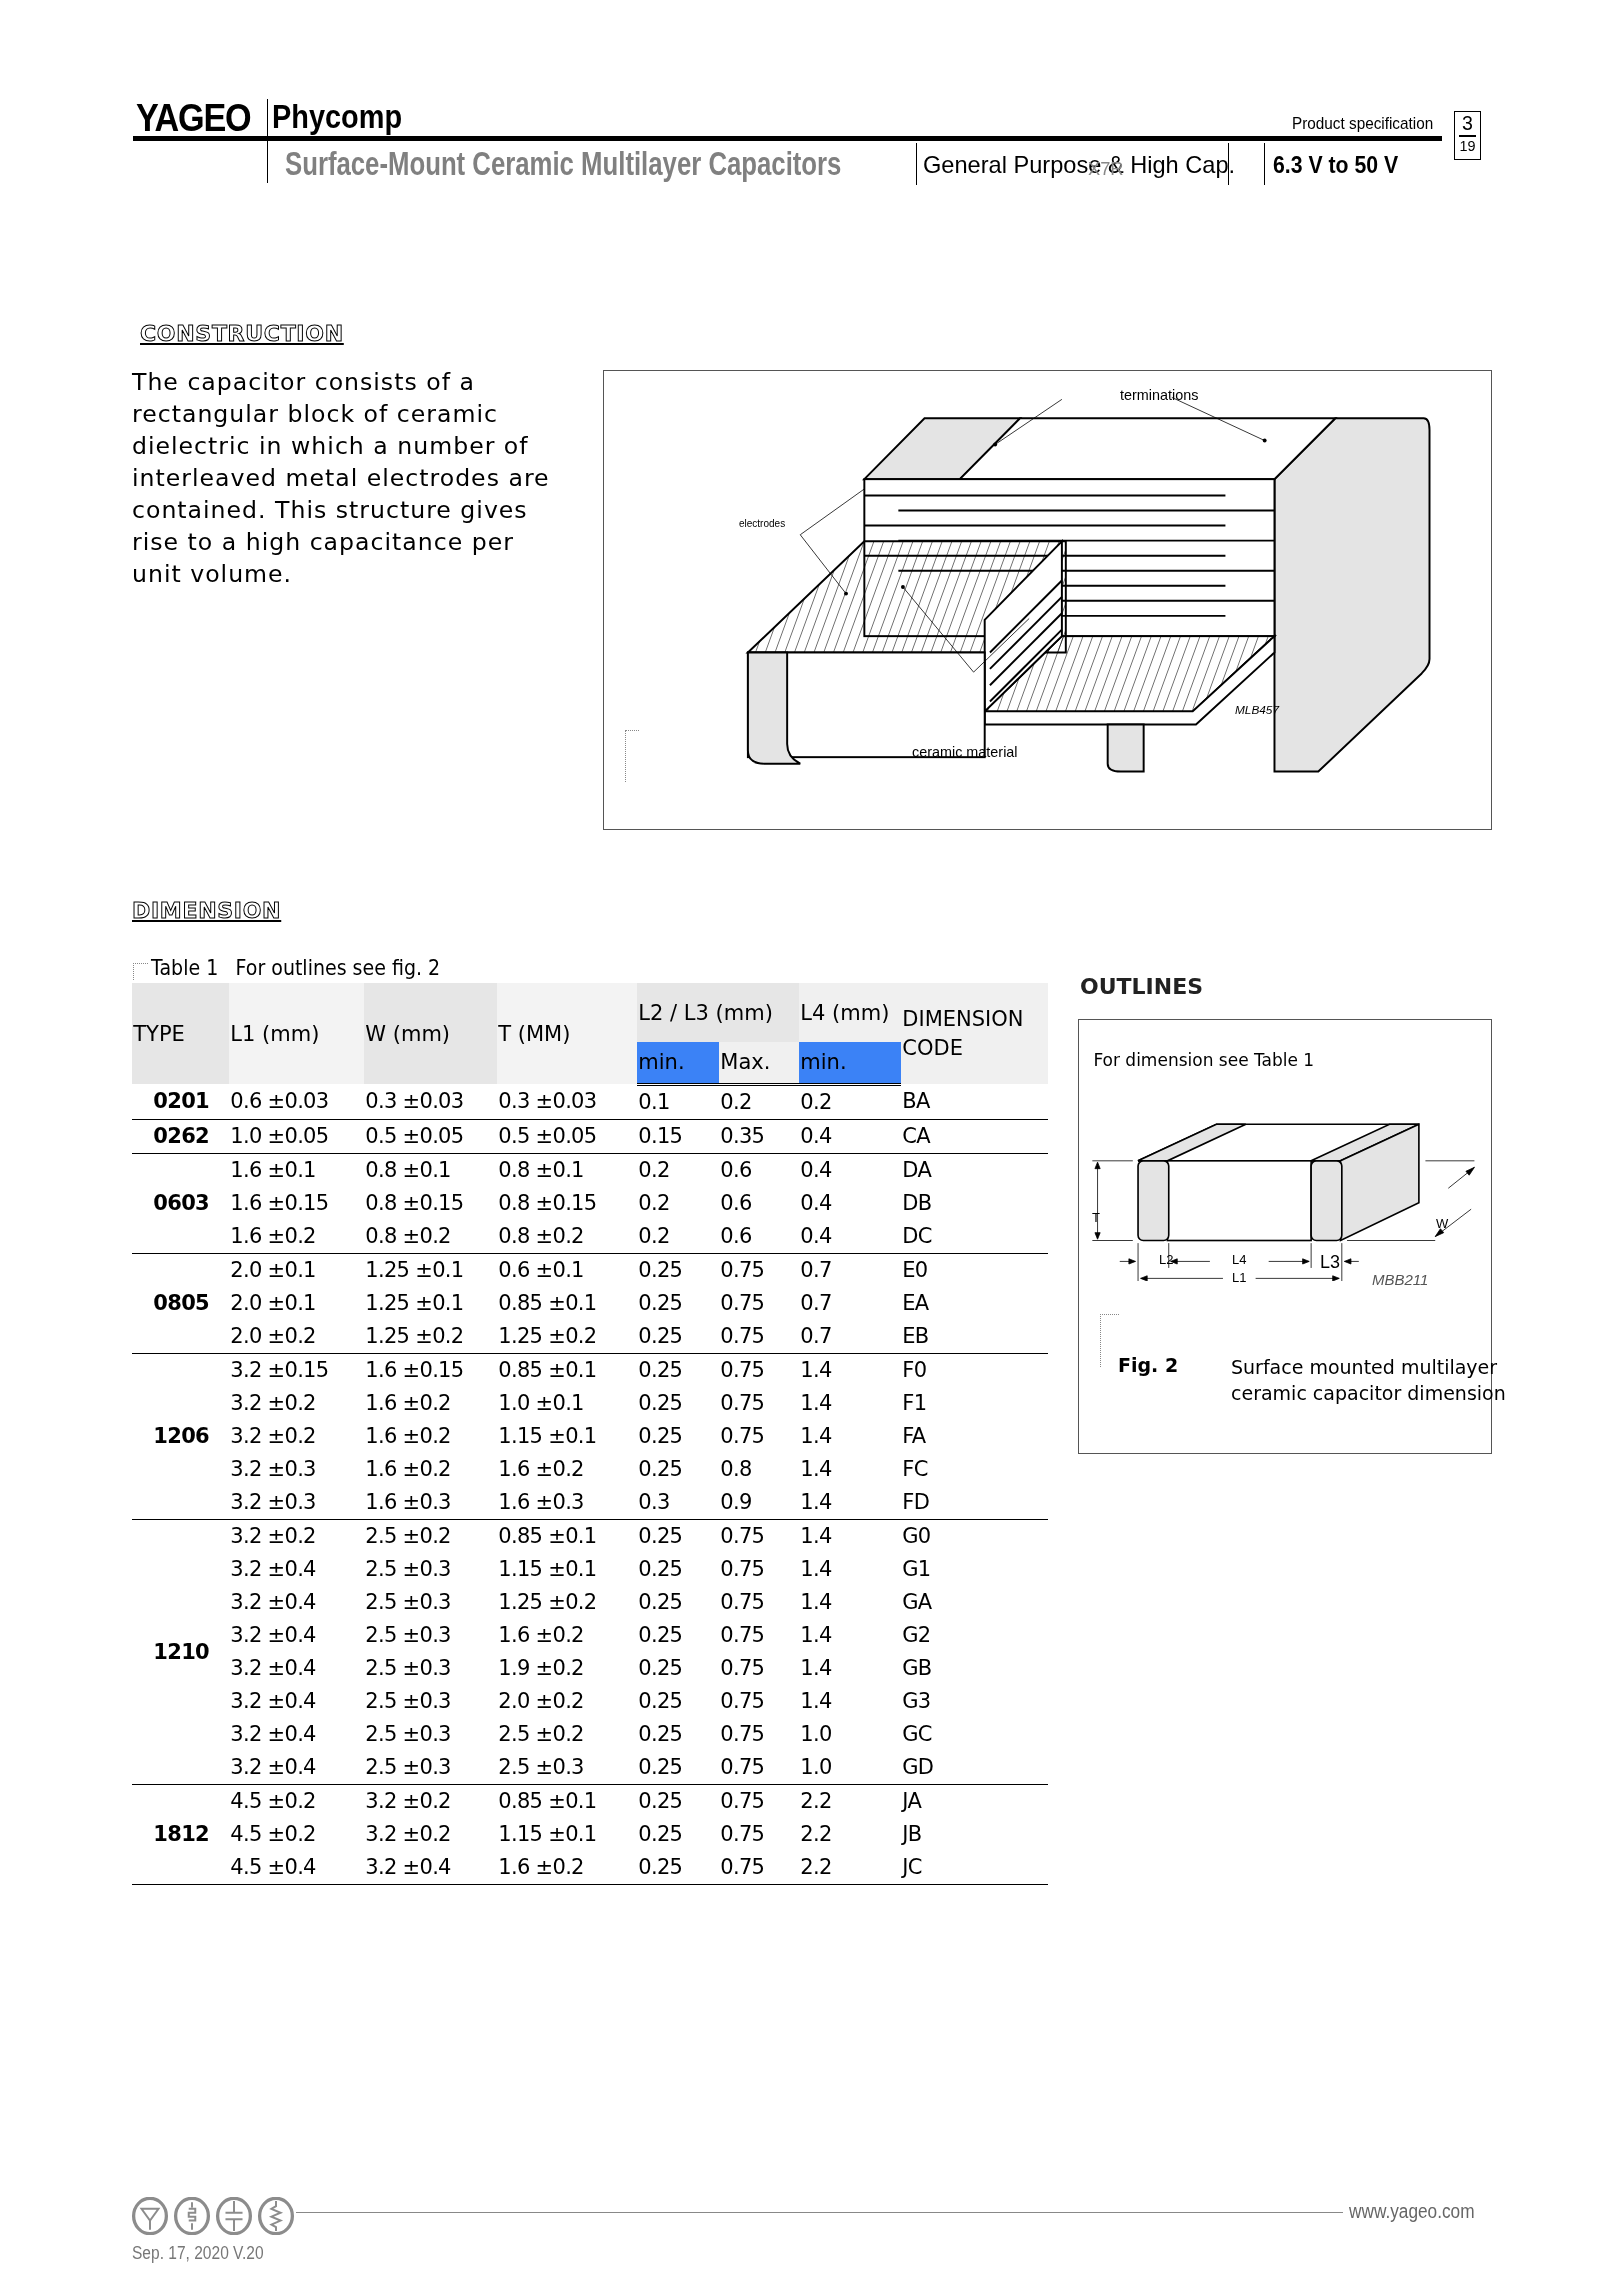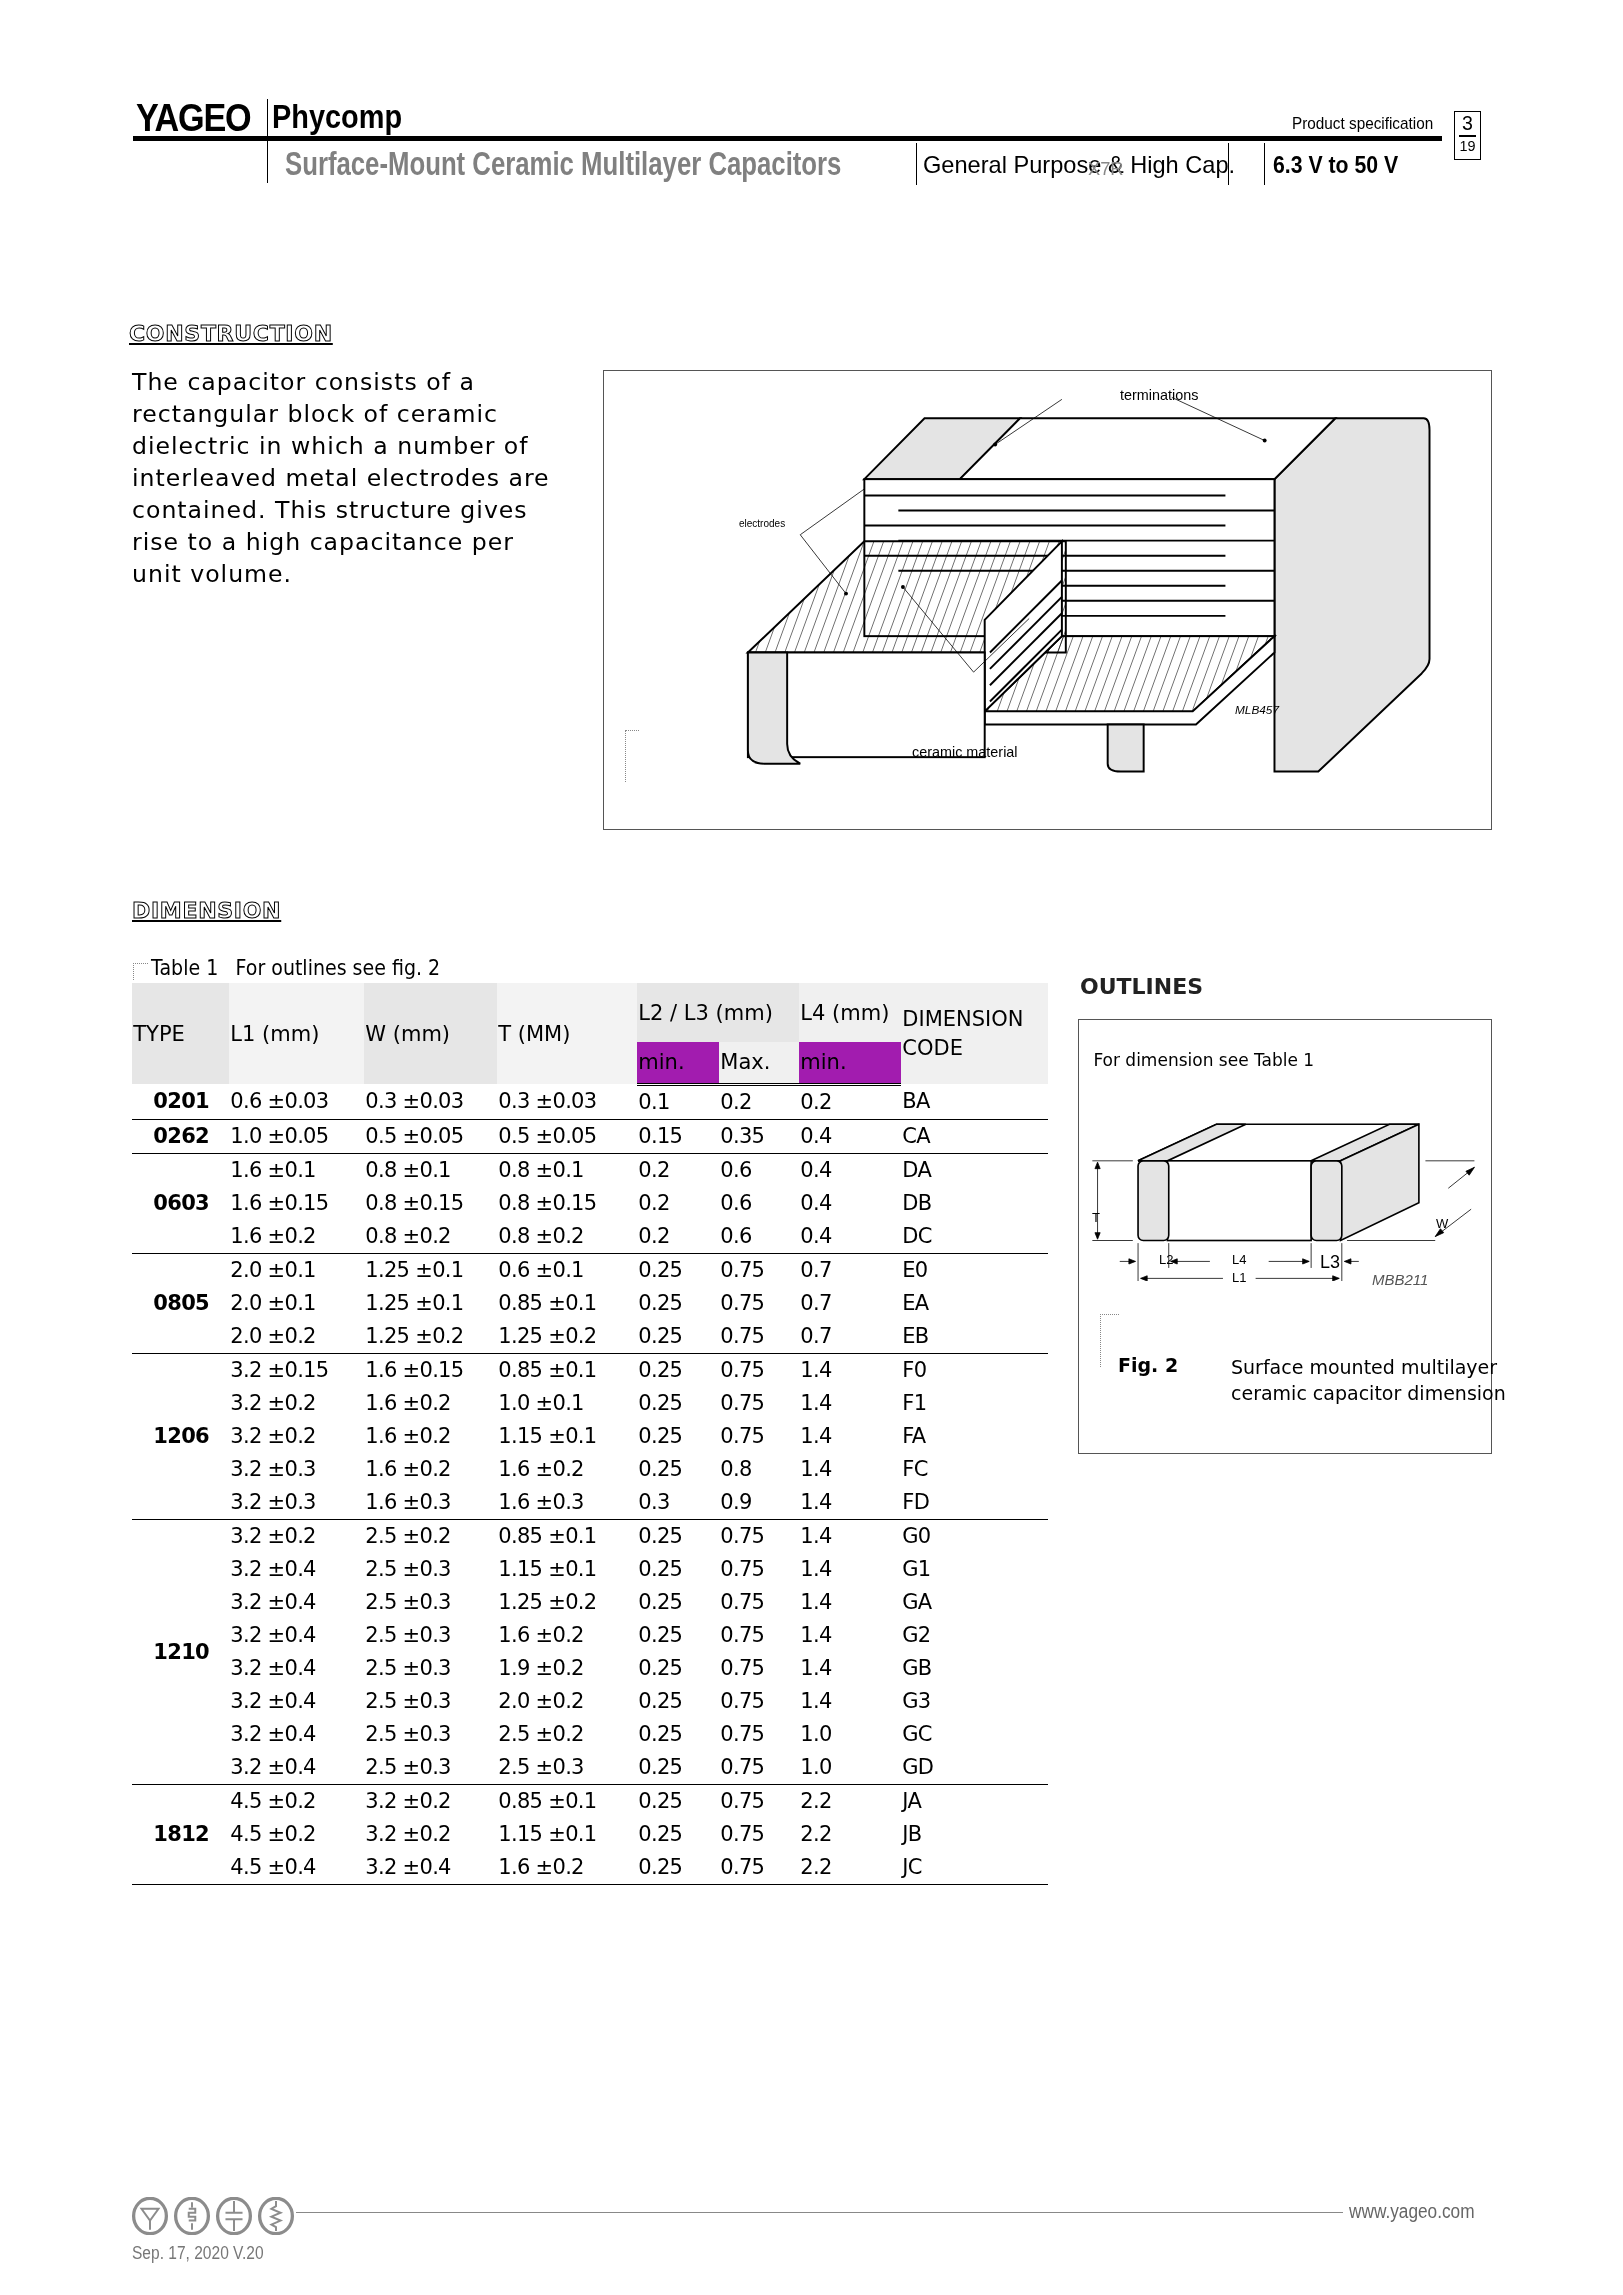--- a/index.html
+++ b/index.html
@@ -26,21 +26,21 @@
   .fig-caption{font-family:"DejaVu Sans",sans-serif;font-size:19.6px;white-space:nowrap;}
   .fig-caption b{margin-right:18.3px;}
   .dotted-bracket{border-left:1.3px dotted #888;border-top:1.3px dotted #888;}
   
   .tbl-caption{left:151px;top:955px;font-family:"DejaVu Sans",sans-serif;font-size:21.6px;white-space:nowrap;transform:scaleX(0.88);transform-origin:left;}
   .tbl-caption b{margin-right:19.6px;font-weight:normal;color:#000;}
   table.dim{position:absolute;left:132px;top:983px;width:916px;border-collapse:collapse;font-family:"DejaVu Sans",sans-serif;}
   table.dim th{font-weight:normal;text-align:left;font-size:21px;padding:0 0 0 1.3px;vertical-align:middle;}
   table.dim td{font-size:21px;padding:0 0 0 1.3px;height:33px;white-space:nowrap;letter-spacing:-0.7px;}
   table.dim td.type{font-weight:bold;text-align:center;}
-  .hd-a{background:#e6e6e6;} .hd-b{background:#f3f3f3;} .hd-c{background:#a21caf;} .hd-d{background:#f0f0f0;}
+  .hd-a{background:#e6e6e6;} .hd-b{background:#f3f3f3;} .hd-c{background:#3b82f6;} .hd-d{background:#f0f0f0;}
   table.dim tr.group-end td{border-bottom:1.3px solid #000;}
   table.dim thead tr:last-child th{border-bottom:3.9px double #000;}
   
   .foot-line{left:296px;top:2212px;width:1047px;height:1.3px;background:#888;}
   .foot-url{left:1349px;top:2200px;font-size:19.6px;color:#666;transform:scaleX(0.88);transform-origin:left;}
   .foot-date{left:132px;top:2242px;font-size:18.3px;color:#777;transform:scaleX(0.85);transform-origin:left;white-space:nowrap;}
 </style>
 </head>
 <body>
 
@@ -55,21 +55,21 @@
 <div class="abs hdr-x7r">X7R</div>
 <div class="abs hdr-vline" style="left:1264px;top:143px;height:42px;"></div>
 <div class="abs hdr-volt" style="left:1273px;">6.3 V to 50 V</div>
 <div class="abs hdr-spec">Product specification</div>
 <div class="abs page-box">
   <span class="cur">3</span>
   <span class="sep"></span>
   <span class="tot">19</span>
 </div>
 
-<div class="abs sec-head" style="left:129px;top:321px;">CONSTRUCTION</div>
+<div class="abs sec-head" style="left:140px;top:321px;">CONSTRUCTION</div>
 <div class="abs body-text">
   <p>The capacitor consists of a rectangular block of ceramic dielectric in which a number of interleaved metal electrodes are contained. This structure gives rise to a high capacitance per unit volume.</p>
 </div>
 
 <div class="abs fig-box" style="left:603px;top:370px;width:887px;height:458px;">
   <svg width="887" height="406" viewBox="0 0 1356 620" style="position:absolute;left:0;top:0;">
     <defs>
       <pattern id="hatch" width="14" height="14" patternUnits="userSpaceOnUse" patternTransform="rotate(20)">
         <line x1="0" y1="0" x2="0" y2="14" stroke="#000" stroke-width="1.6"></line>
       </pattern>

